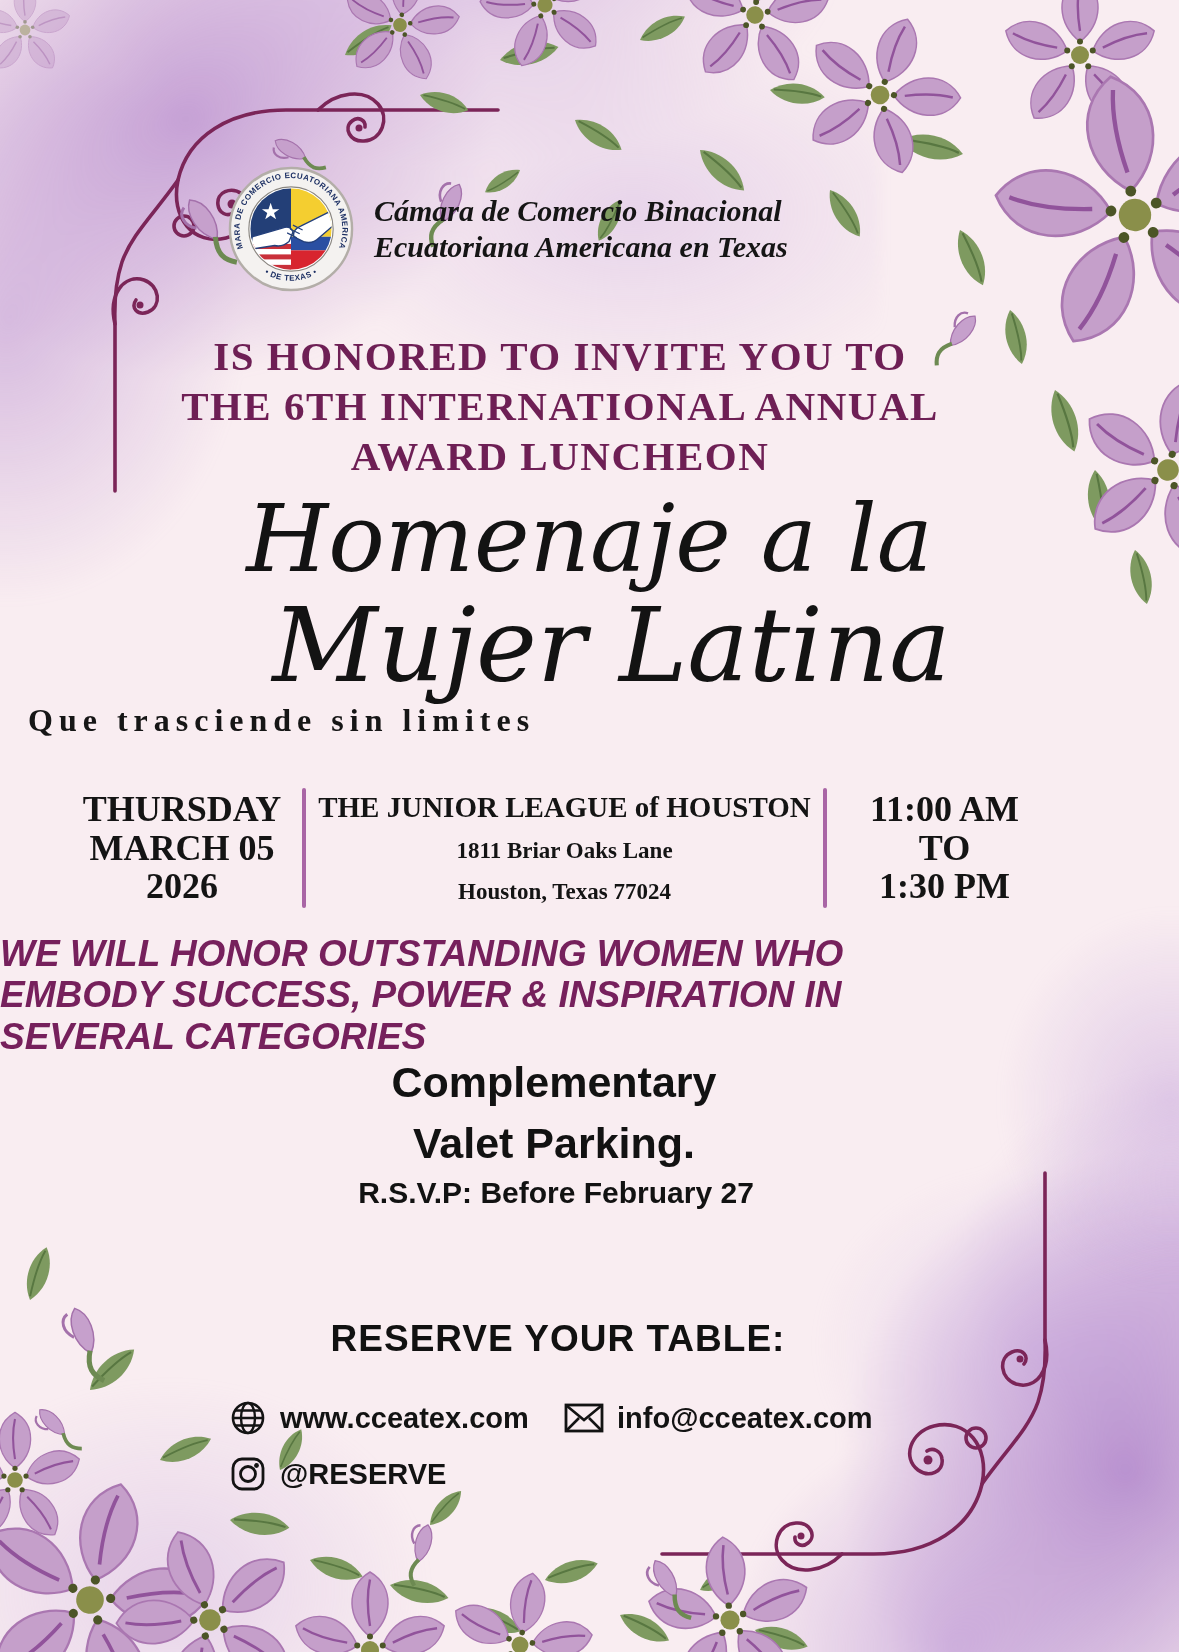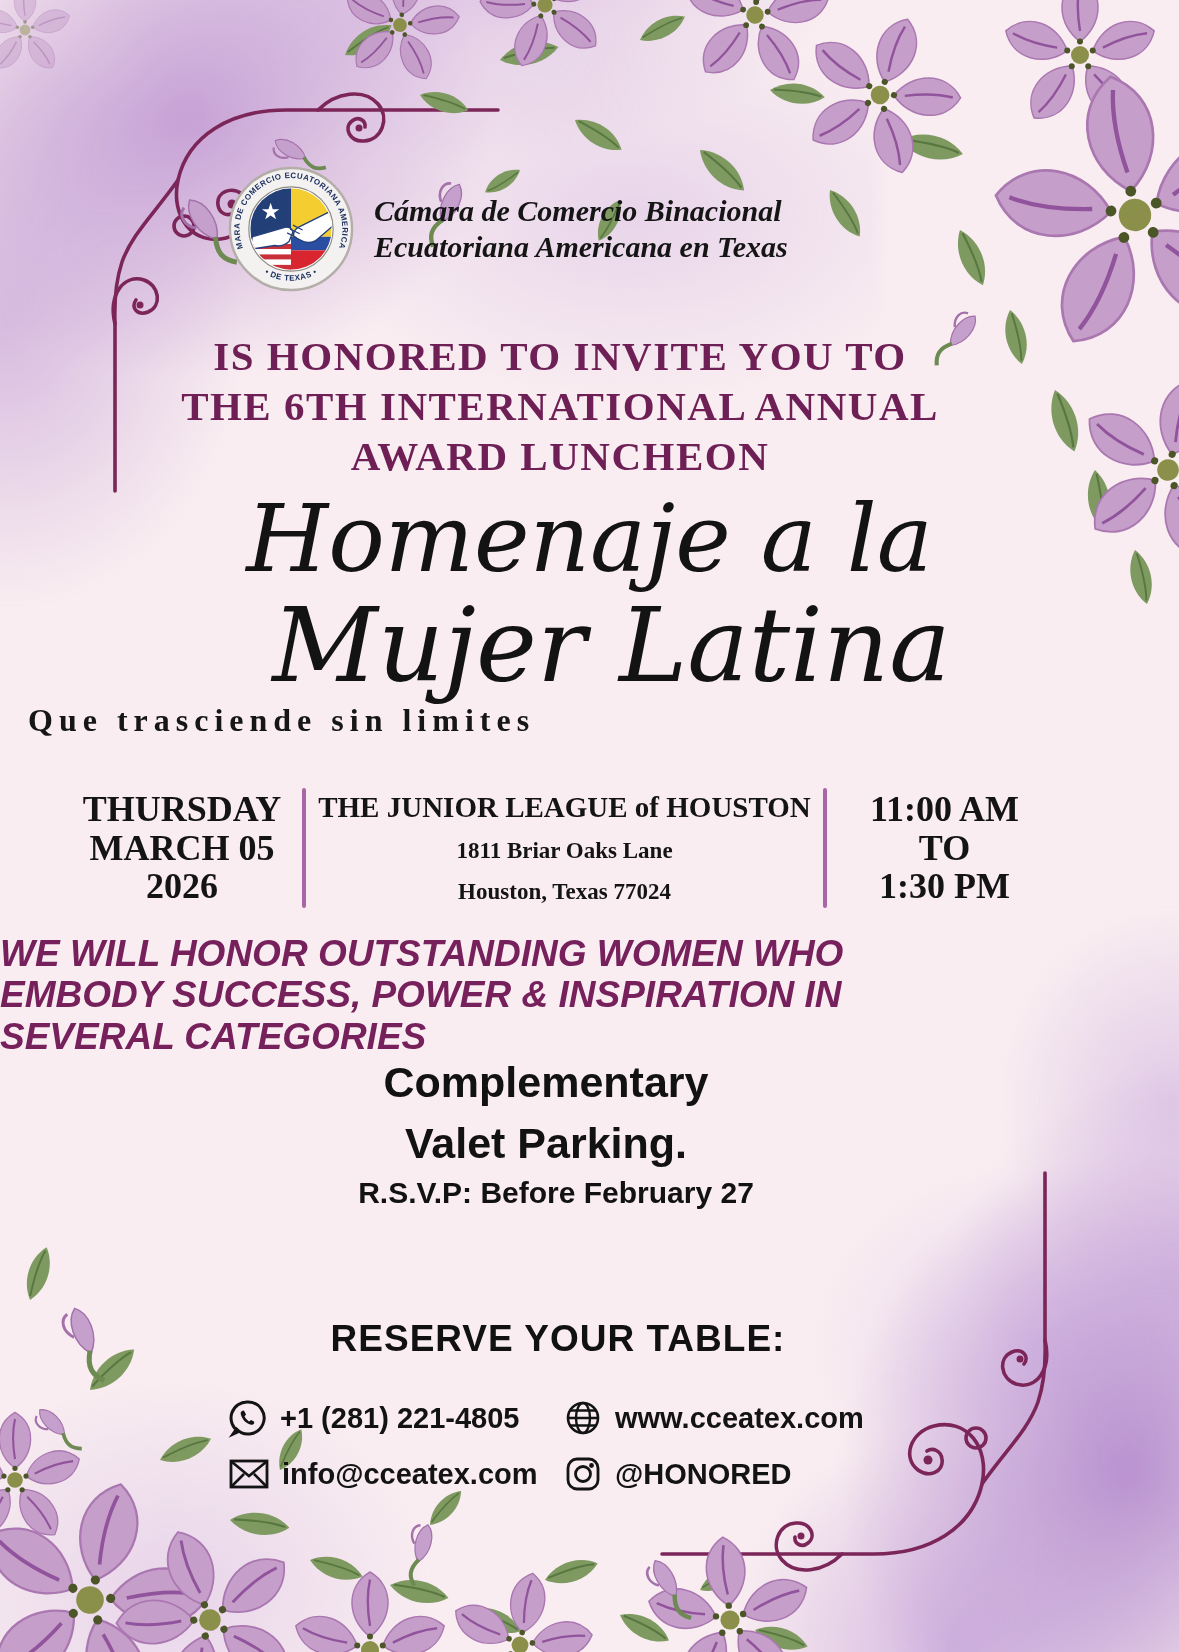--- a/index.html
+++ b/index.html
@@ -55,21 +55,21 @@
     font-family:"Liberation Serif",serif;font-weight:700;color:#141414;text-align:center;}
   .infoCol{line-height:1.08;}
   #colDate{width:240px;font-size:36px;}
   #colVenue{flex:1;padding:0 8px;}
   #colVenue .v1{font-size:29px;}
   #colVenue .v2{font-size:23px;margin-top:16px;}
   #colTime{width:235px;font-size:36px;}
   .divider{width:4px;height:120px;background:#a965a5;border-radius:2px;}
   #honor{left:0;top:933px;width:1092px;text-align:left;
     font-style:italic;font-weight:700;font-size:37px;line-height:1.12;color:#76205c;}
-  #parking{left:4px;top:1052px;width:1084px;text-align:center;font-weight:700;color:#121212;}
+  #parking{left:12px;top:1052px;width:1084px;text-align:center;font-weight:700;color:#121212;}
   #parking .p{font-size:43px;line-height:1.42;}
   #rsvp{left:14px;top:1176px;width:1084px;text-align:center;font-weight:700;font-size:30px;color:#121212;}
   #reserve{left:0;top:1318px;width:1116px;text-align:center;font-weight:700;font-size:37px;
     letter-spacing:1px;color:#111;}
   #contacts{left:228px;top:1398px;display:grid;grid-template-columns:335px auto;
     row-gap:16px;font-weight:700;font-size:29px;color:#131313;}
   .contact{display:flex;align-items:center;gap:12px;}
   .cicon{flex:0 0 auto;display:block;}
 </style>
 </head>
@@ -271,43 +271,36 @@
     <div class="p">Valet Parking.</div>
   </div>
 
   <div class="abs" id="rsvp">R.S.V.P: Before February 27</div>
 
   <div class="abs" id="reserve">RESERVE YOUR TABLE:</div>
 
   <div class="abs" id="contacts">
     <div class="contact">
       <svg class="cicon" width="40" height="40" viewBox="0 0 40 40">
-        <path d="M20,4 a16,16 0 1 1 -11.5,27 L5,36 L10.5,33.5 a16,16 0 0 1 9.5,-29.5 Z" fill="none" stroke="#131313" stroke-width="3"></path>
-        <path d="M14,13 q-2,1 -1,4 q1.5,5 6,8 q3.5,2.5 6,1.5 q2,-1 1,-3 l-3,-1.5 l-2,1.5 q-3,-2 -4.5,-5 l1.5,-2 l-1.5,-3 q-1,-1.5 -2.5,-0.5 Z" fill="#131313"></path>
-      </svg>
-      <span>+1 (281) 221-4805</span>
-    </div>
-    <div class="contact">
-      <svg class="cicon" width="40" height="40" viewBox="0 0 40 40">
         <circle cx="20" cy="20" r="15" fill="none" stroke="#131313" stroke-width="2.6"></circle>
         <ellipse cx="20" cy="20" rx="7" ry="15" fill="none" stroke="#131313" stroke-width="2.4"></ellipse>
         <path d="M5,20 H35 M7,12.5 H33 M7,27.5 H33" fill="none" stroke="#131313" stroke-width="2.4"></path>
       </svg>
       <span>www.cceatex.com</span>
     </div>
     <div class="contact">
       <svg class="cicon" width="42" height="34" viewBox="0 0 42 34">
         <rect x="3" y="4" width="36" height="26" fill="none" stroke="#131313" stroke-width="2.8"></rect>
         <path d="M4,5 L21,19 L38,5 M4,29 L16,17 M38,29 L26,17" fill="none" stroke="#131313" stroke-width="2.6"></path>
       </svg>
       <span>info@cceatex.com</span>
     </div>
     <div class="contact">
       <svg class="cicon" width="40" height="40" viewBox="0 0 40 40">
         <rect x="5" y="5" width="30" height="30" rx="9" fill="none" stroke="#131313" stroke-width="2.8"></rect>
         <circle cx="20" cy="20" r="7.5" fill="none" stroke="#131313" stroke-width="2.8"></circle>
         <circle cx="28.5" cy="11.5" r="2.4" fill="#131313"></circle>
       </svg>
-      <span>@HONORED</span>
+      <span>@RESERVE</span>
     </div>
   </div>
 
 </div>
 
 </body></html>

